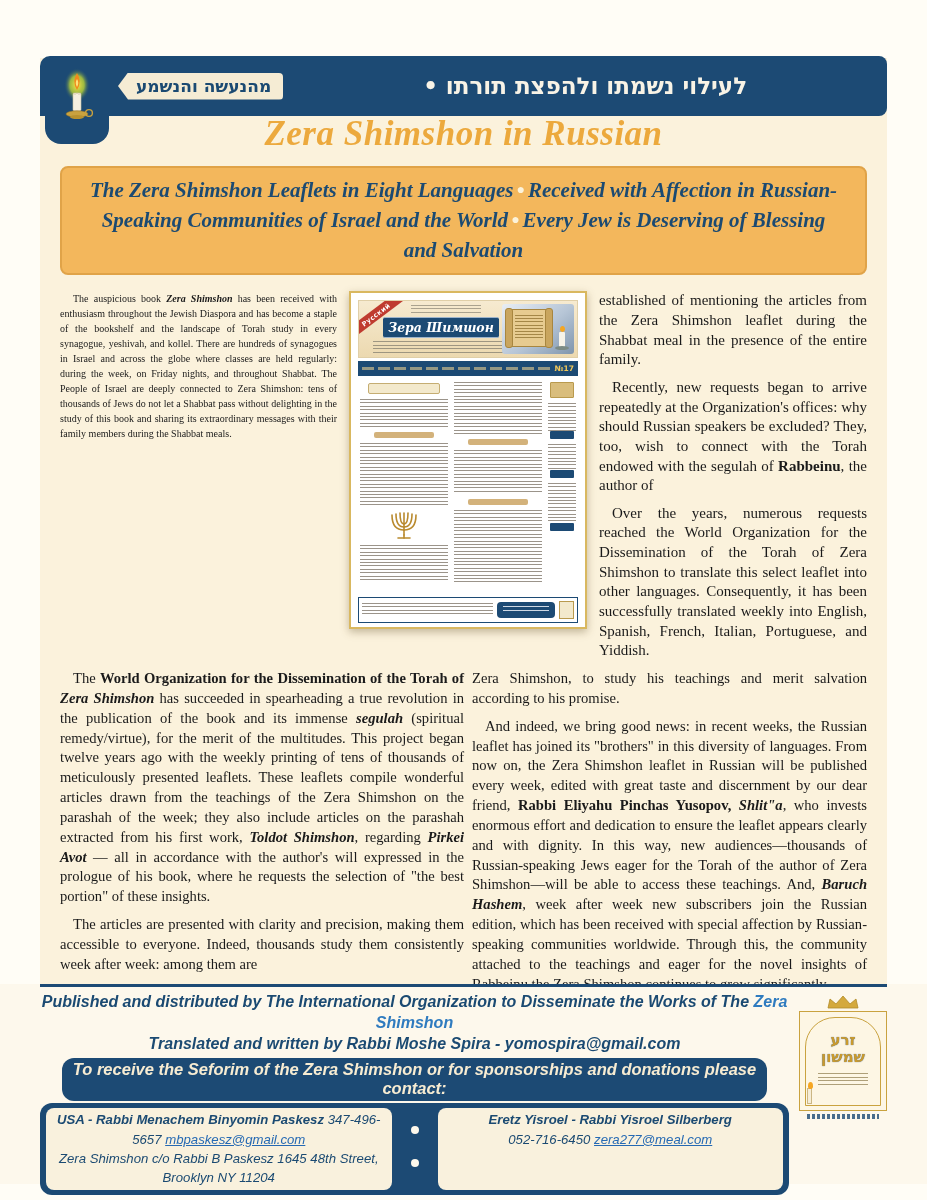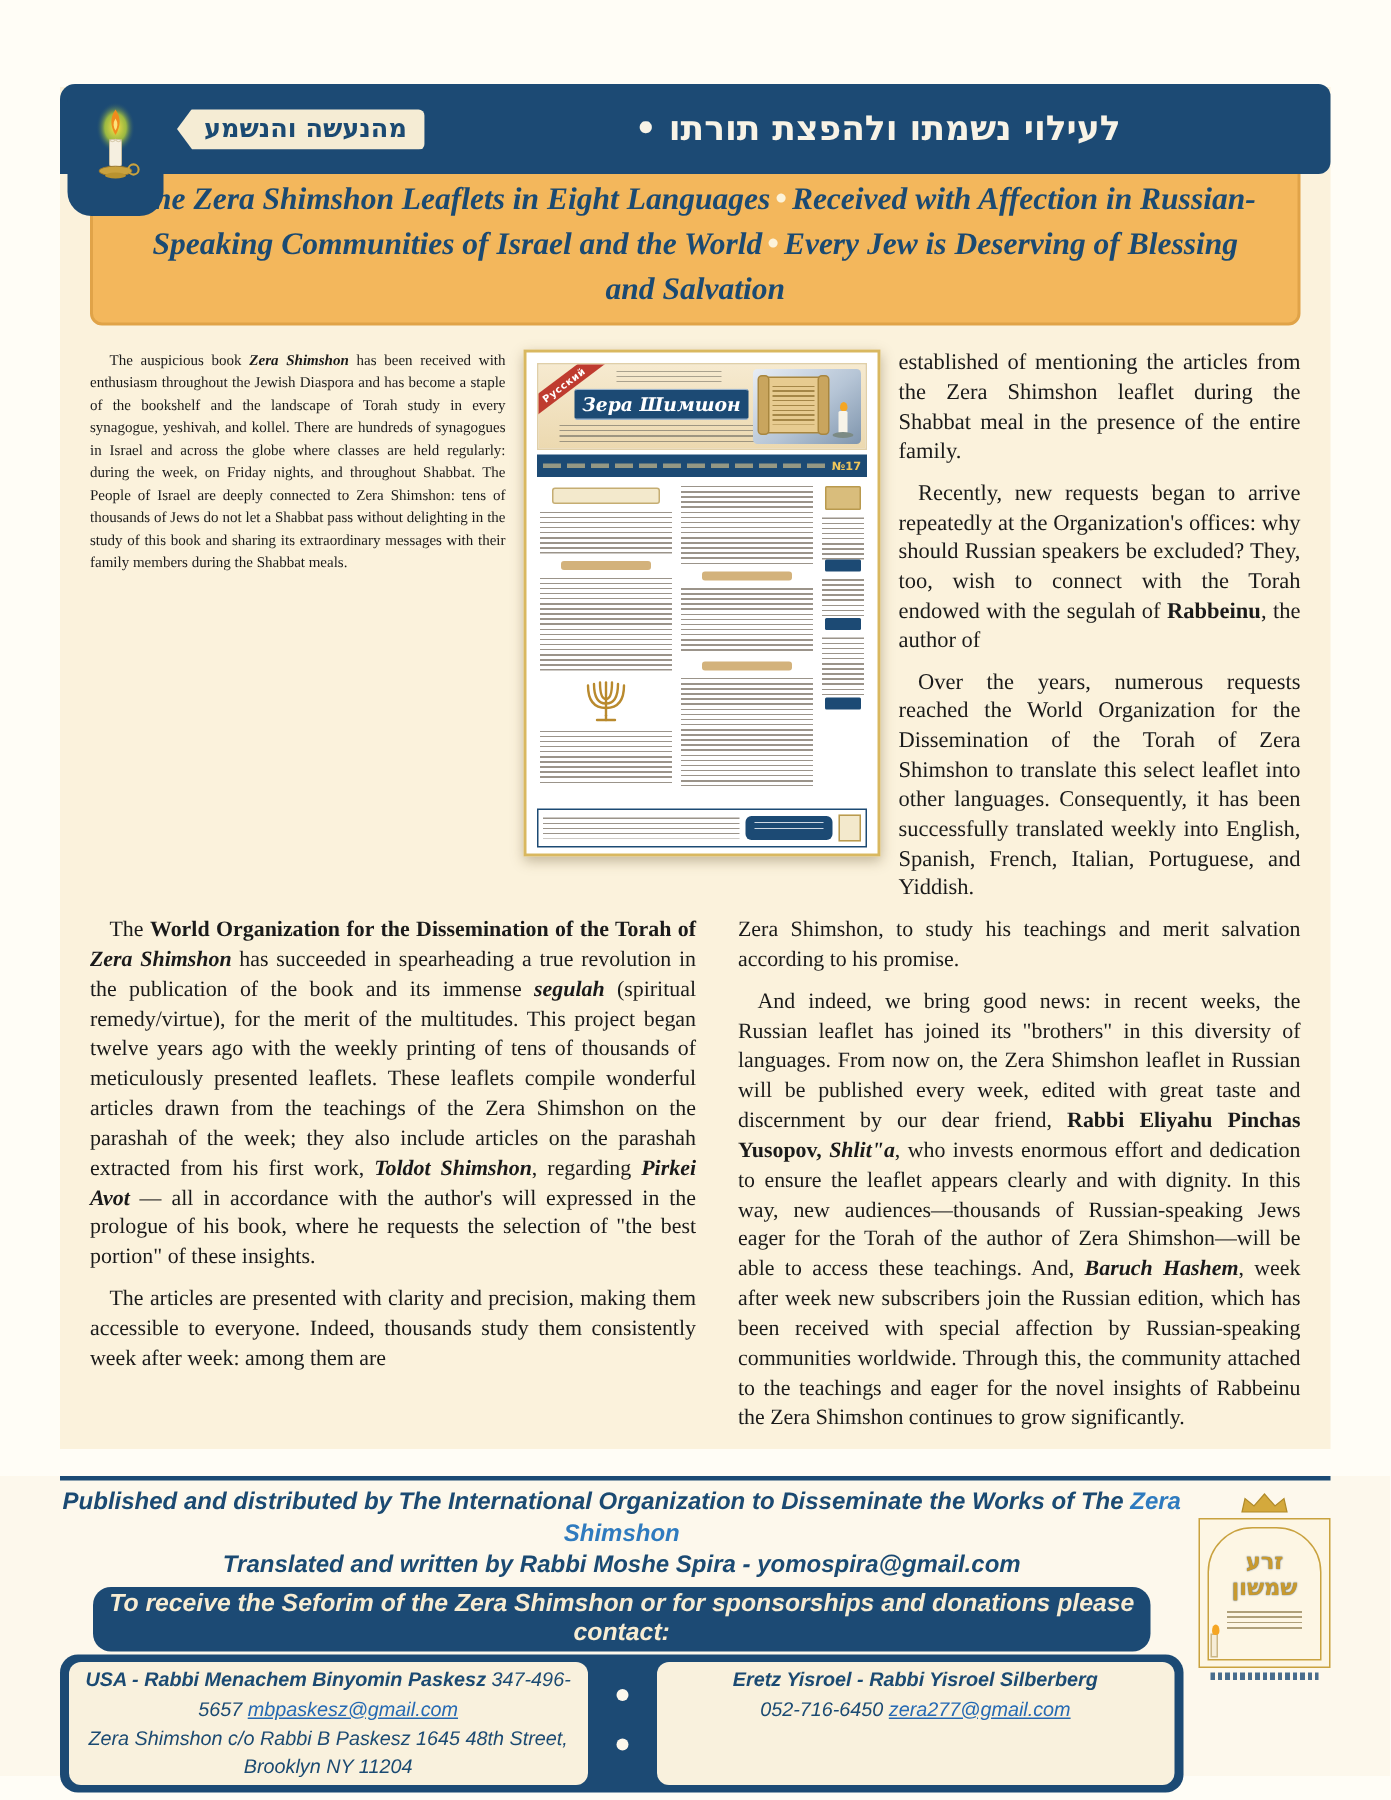--- a/index.html
+++ b/index.html
@@ -38,21 +38,21 @@
   }
   .banner p { margin:0; text-indent:0; }
   .s-dot { color:#fcf3da; font-style:normal; font-size:14px; vertical-align:3px; padding:0 3px; }
 
   .s-b { font-weight:bold; }
   .s-bi { font-weight:bold; font-style:italic; }
   .s-link { color:#2569b3; text-decoration:underline; cursor:pointer; }
   .s-accent { color:#2f7bbf; }
 
   .secA { display:flex; gap:12px; margin-top:16px; }
-  .secB { display:flex; gap:28px; margin-top:8px; }
+  .secB { display:flex; gap:8px; margin-top:8px; }
   .cols { text-align:justify; }
   .cols p { margin:0 0 8px; text-indent:13px; }
   .cols p:last-child { margin-bottom:0; }
   .cols p.noind { text-indent:0; }
   .colA  { width:277px; font-size:10px; line-height:1.5; }
   .colBt { flex:1; font-size:15px; line-height:1.31; }
   .colL  { width:404px; font-size:14.6px; line-height:1.36; }
   .colR  { flex:1; font-size:14.6px; line-height:1.36; }
 
   
@@ -139,20 +139,21 @@
           <rect x="17" y="26" width="8" height="18" rx="1.5" fill="#f5efe0" stroke="#cfc2a2" stroke-width="0.6"></rect>
           <path d="M17 26 q2 3 4 0 q2 3 4 0" fill="none" stroke="#d8ccae" stroke-width="0.8"></path>
           <ellipse cx="21" cy="47" rx="11" ry="3.2" fill="#c9a23f" stroke="#97752a" stroke-width="0.6"></ellipse>
           <ellipse cx="21" cy="50" rx="7" ry="2" fill="#b8922f"></ellipse>
           <circle cx="33" cy="46" r="3.4" fill="none" stroke="#c9a23f" stroke-width="1.4"></circle>
         </svg>
       </div>
     </div>
 
     <div class="panel">
+      <h1 class="title">Zera Shimshon in Russian</h1>
 
       <div class="banner">
           <p><span>The Zera Shimshon Leaflets in Eight Languages</span><span class="s-dot">●</span><span>Received with Affection in Russian-Speaking Communities of Israel and the World</span><span class="s-dot">●</span><span>Every Jew is Deserving of Blessing and Salvation</span></p>
         </div>
 
       <div class="secA">
         <div class="cols colA">
             <p><span>The auspicious book </span><span class="s-bi">Zera Shimshon</span><span> has been received with enthusiasm throughout the Jewish Diaspora and has become a staple of the bookshelf and the landscape of Torah study in every synagogue, yeshivah, and kollel. There are hundreds of synagogues in Israel and across the globe where classes are held regularly: during the week, on Friday nights, and throughout Shabbat. The People of Israel are deeply connected to Zera Shimshon: tens of thousands of Jews do not let a Shabbat pass without delighting in the study of this book and sharing its extraordinary messages with their family members during the Shabbat meals.</span></p>
           </div>
 
@@ -259,21 +260,21 @@
             <div>
                 <p><span>Zera Shimshon c/o Rabbi B Paskesz 1645 48th Street, Brooklyn NY 11204</span></p>
               </div>
           </div>
           <div class="cdivider"></div>
           <div class="panelc">
             <div>
                 <p><span class="s-b">Eretz Yisroel - Rabbi Yisroel Silberberg</span></p>
               </div>
             <div>
-                <p><span>052-716-6450 </span><span class="s-link">zera277@gmail.com</span></p>
+                <p><span>052-716-6450 </span><span class="s-link">zera277@meal.com</span></p>
               </div>
           </div>
         </div>
 
       </div>
 
       <div class="emblem">
         <svg width="36" height="14" viewBox="0 0 36 14">
           <path d="M3 13 L5 4 L11 9 L18 1 L25 9 L31 4 L33 13 Z" fill="#d4a93c" stroke="#b08a28" stroke-width="0.8"></path>
         </svg>

